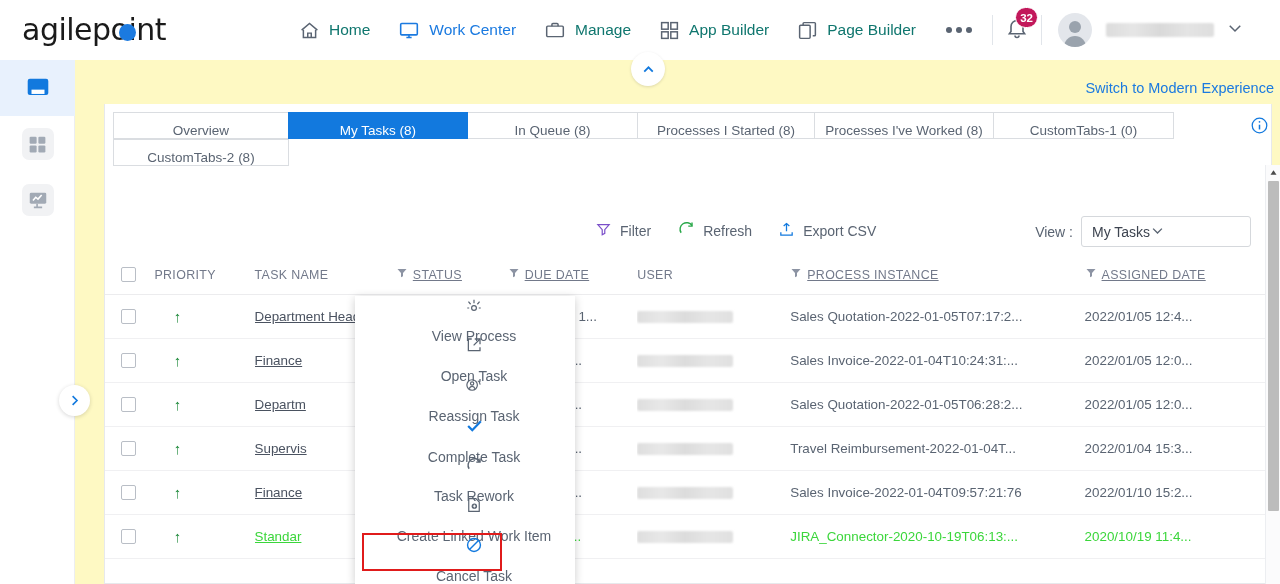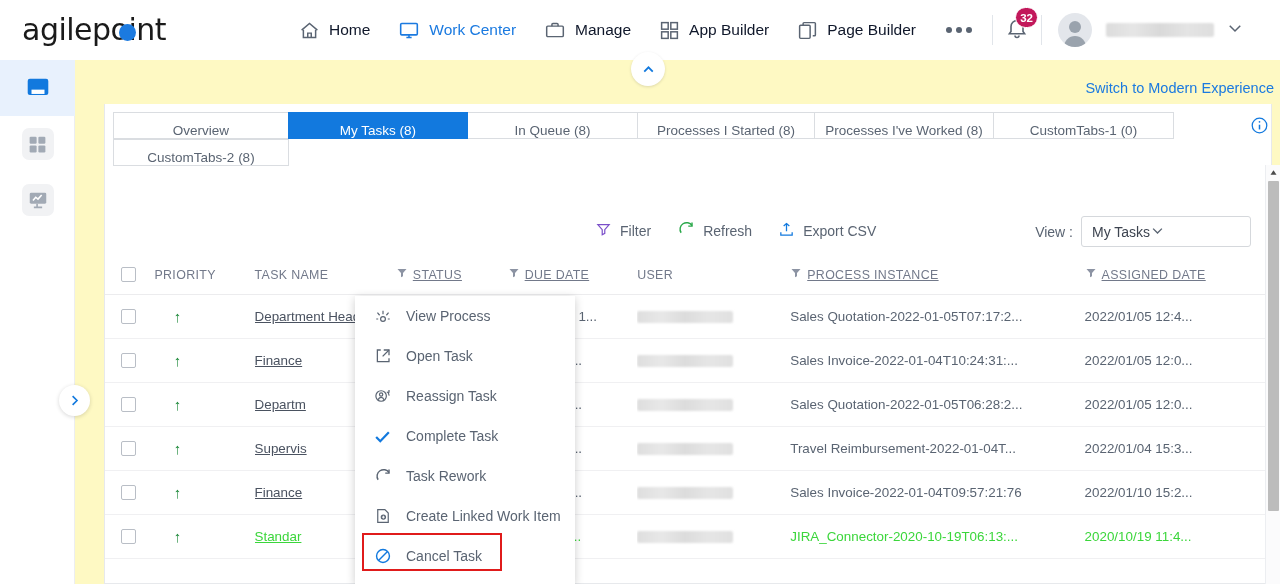--- a/index.html
+++ b/index.html
@@ -24,21 +24,21 @@
     color:#1a1a1a; font-family:"DejaVu Sans", sans-serif;
     position:relative; line-height:40px;
   }
   .logo-dot {
     position:absolute; width:17px; height:17px; border-radius:50%;
     background:#1b7ae0; left:97px; top:14px;
   }
   .navitems { position:absolute; left:285px; top:0; height:60px; display:flex; align-items:center; gap:0px; }
   .navitem {
     display:flex; align-items:center; gap:9px; padding:0 14px; height:60px;
-    font-size:15.5px; color:#0f172a; cursor:pointer; white-space:nowrap;
+    font-size:15.5px; color:#0f766e; cursor:pointer; white-space:nowrap;
   }
   .navitem.active { color:#1b7ae0; }
   .navitem svg { display:block; }
   .navdots { display:flex; align-items:center; gap:4px; padding:0 16px; height:60px; cursor:pointer;}
   .navdots i { width:6px; height:6px; border-radius:50%; background:#5a6472; display:block; }
   .nav-sep { width:1px; height:30px; background:#e1e5ea; margin:0 4px; }
   .bellwrap { position:relative; width:40px; height:40px; display:flex; align-items:center; justify-content:center; cursor:pointer;}
   .badge {
     position:absolute; top:-3px; right:-1px; min-width:21px; height:21px;
     border-radius:11px; background:#c2185b; color:#fff; font-size:11.5px;
@@ -156,21 +156,21 @@
   .vscroll .arrow { height:14px; display:flex; align-items:center; justify-content:center; }
   .vscroll .thumb { position:absolute; top:16px; left:2px; width:11px; height:330px; background:#bcbcbc; border-radius:1px;}
 
   
   .ctxmenu {
     position:absolute; left:355px; top:296px; width:220px; height:288px;
     background:#fff; box-shadow:0 2px 9px rgba(0,0,0,0.20); z-index:60;
   }
   .ctxitem {
     height:40px; display:flex; align-items:center; gap:14px; padding-left:18px;
-    font-size:14px; color:#5a6472; cursor:pointer;
+    font-size:14px; color:#5a6472; cursor:pointer;flex-direction:column;
   }
   .ctxitem .ic { width:19px; height:19px; display:flex; align-items:center; justify-content:center; }
   .ctxhighlight {
     position:absolute; left:362px; top:533px; width:140px; height:38px;
     border:2.4px solid #e01b1b; z-index:62; pointer-events:none;
   }
 </style>
 </head>
 <body>
 

